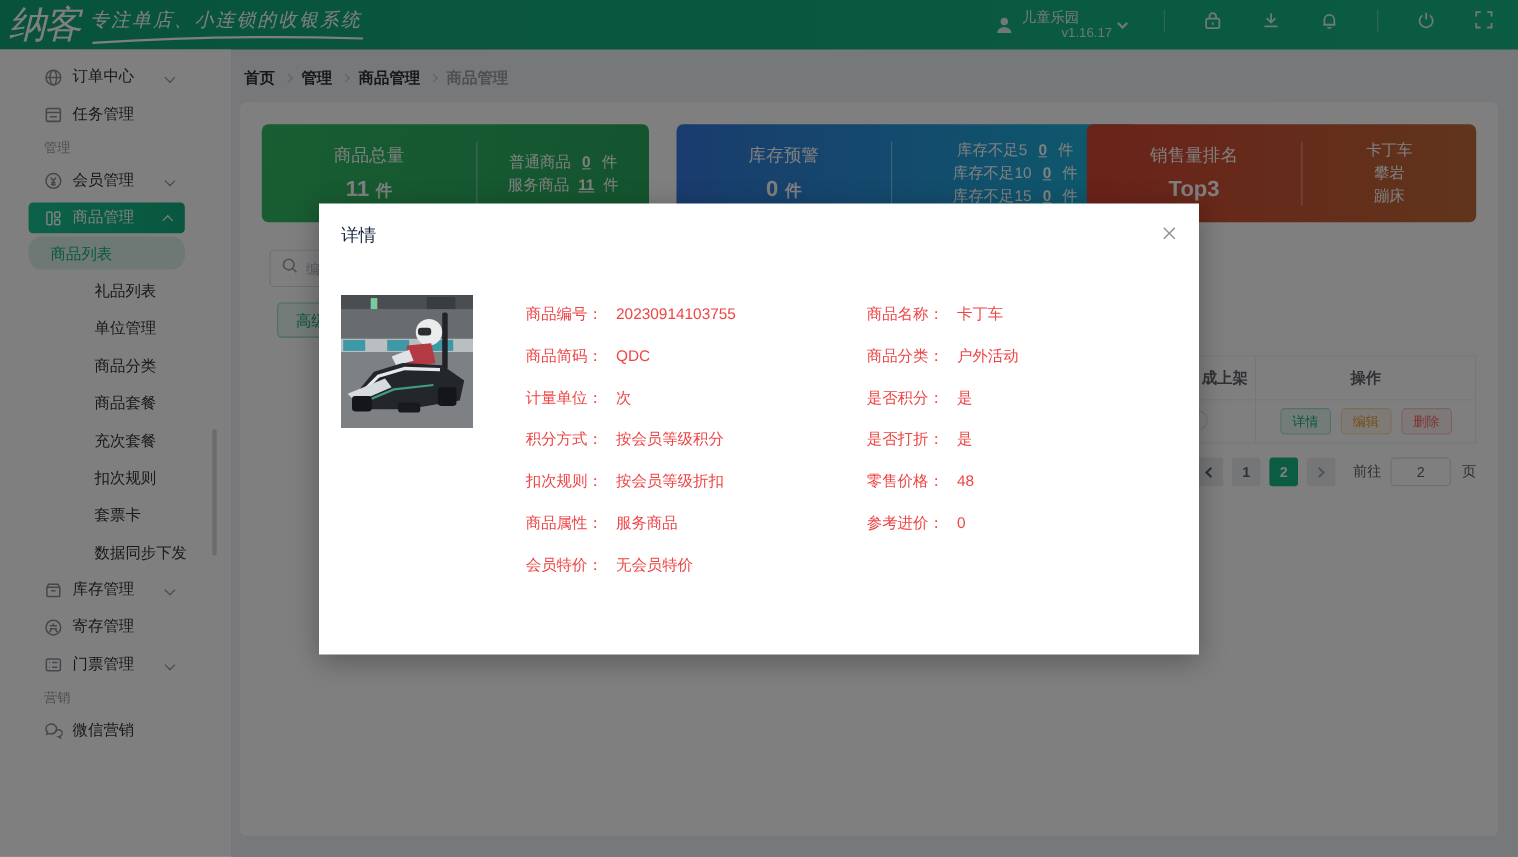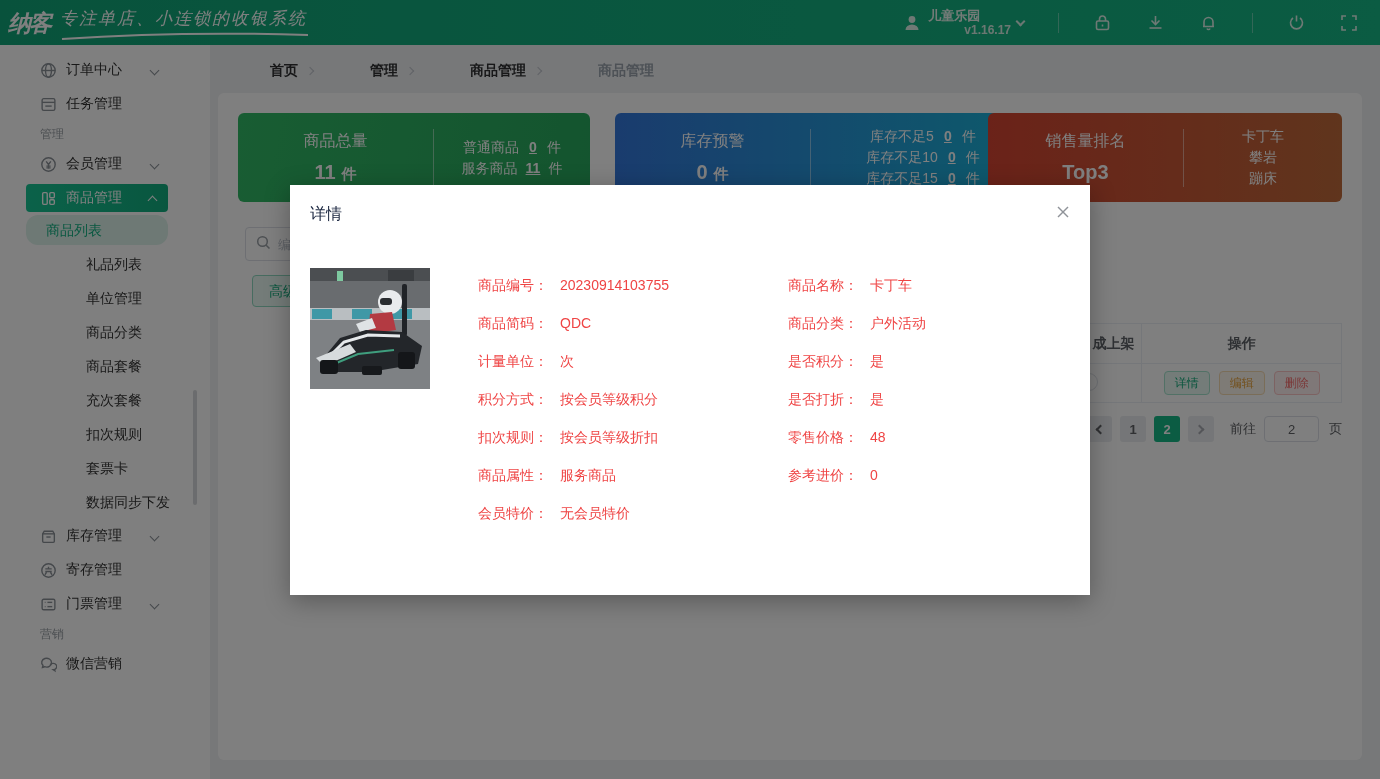--- a/index.html
+++ b/index.html
@@ -3,25 +3,25 @@
 <meta charset="utf-8">
 <style>
   * { margin:0; padding:0; box-sizing:border-box; }
   body { font-family:"Liberation Sans","DejaVu Sans",sans-serif; background:#555; }
   .app { position:relative; width:1380px; height:779px; background:#eef0f2; overflow:hidden; }
 
   
   .header { position:absolute; left:0; top:0; width:1380px; height:45px;
             background:linear-gradient(90deg,#11a578,#16b886); display:flex; align-items:center; z-index:1; }
   .logo-wrap { display:flex; align-items:flex-start; padding-left:8px; }
-  .logo-text { color:#fff; font-size:23px; font-weight:bold; font-style:italic; line-height:40px; letter-spacing:-2px; }
+  .logo-text { color:#fff; font-size:34px; font-weight:normal; font-style:italic; line-height:40px; letter-spacing:-2px; }
   .slogan-wrap { position:relative; margin-left:10px; margin-top:4px; }
   .slogan { color:#fff; font-size:17px; font-style:italic; letter-spacing:2px; }
   .swoosh { position:absolute; left:0; top:22px; }
-  .header-right { margin-left:auto; display:flex; align-items:center; gap:34px; padding-right:22px;font-weight:bold; }
+  .header-right { margin-left:auto; display:flex; align-items:flex-start; gap:34px; padding-right:22px; }
   .store-block { display:flex; align-items:center; gap:6px; cursor:pointer; }
   .store-lines { display:flex; flex-direction:column; line-height:14px; }
   .store-name { color:#eaf7f1; font-size:13px; }
   .store-ver { color:#d6efe5; font-size:12px;margin-left:36px; }
   .hdr-divider { width:1px; height:20px; background:rgba(255,255,255,0.35); }
   .hdr-icon { display:flex; align-items:center; justify-content:center; cursor:pointer; }
   .chev { display:inline-block; width:7px; height:7px; border-right:2px solid #d6efe5; border-bottom:2px solid #d6efe5; transform:rotate(45deg); margin-top:-3px; }
 
   
   .sidebar { position:absolute; left:0; top:45px; width:210px; height:734px; background:#fff; z-index:1; padding-top:8px; }
@@ -32,21 +32,21 @@
   .menu-item.active { height:28px; margin:3px 42px 3px 26px; padding-left:14px; border-radius:4px;
                       background:linear-gradient(90deg,#17c493,#12ad7f); color:#fff; }
   .menu-item.active .mi-chev { border-color:#fff; transform:rotate(225deg); margin-top:4px; margin-right:12px; }
   .submenu-item { height:34px; line-height:34px; padding-left:86px; font-size:14px; color:#333; cursor:pointer; }
   .submenu-item.active { height:30px; line-height:30px; margin:2px 42px 2px 26px; padding-left:20px;
                          border-radius:12px; background:#dcf2ea; color:#14b183; }
   .sb-thumb { position:absolute; right:13px; top:345px; width:4px; height:115px; border-radius:2px; background:#d6d9dc; }
 
   
   .breadcrumb { position:absolute; left:222px; top:62px; display:flex; align-items:center; gap:9px; font-size:14px; z-index:1; }
-  .bc-item { font-weight:bold; color:#303133; cursor:pointer;margin-left:48px; }
+  .bc-item { font-weight:bold; color:#303133; cursor:pointer; }
   .bc-item.last { font-weight:bold; color:#9aa3ad; cursor:default; }
   .bc-sep { width:6px; height:6px; border-right:1.6px solid #c0c4cc; border-bottom:1.6px solid #c0c4cc; transform:rotate(-45deg); }
 
   .panel { position:absolute; left:218px; top:93px; width:1144px; height:667px; background:#fff; border-radius:6px; z-index:1; }
 
   .card { position:absolute; top:20px; height:89px; border-radius:6px; color:#fff; display:flex; align-items:center; }
   .card1 { left:20px; width:352px; background:linear-gradient(100deg,#31ba66,#28a95e); }
   .card2 { left:397px; width:420px; background:linear-gradient(90deg,#3478dc,#1ab6d8); }
   .card3 { left:770px; width:354px; background:linear-gradient(90deg,#d64532,#c06a3a); }
   .card-left { width:195px; text-align:center; }

